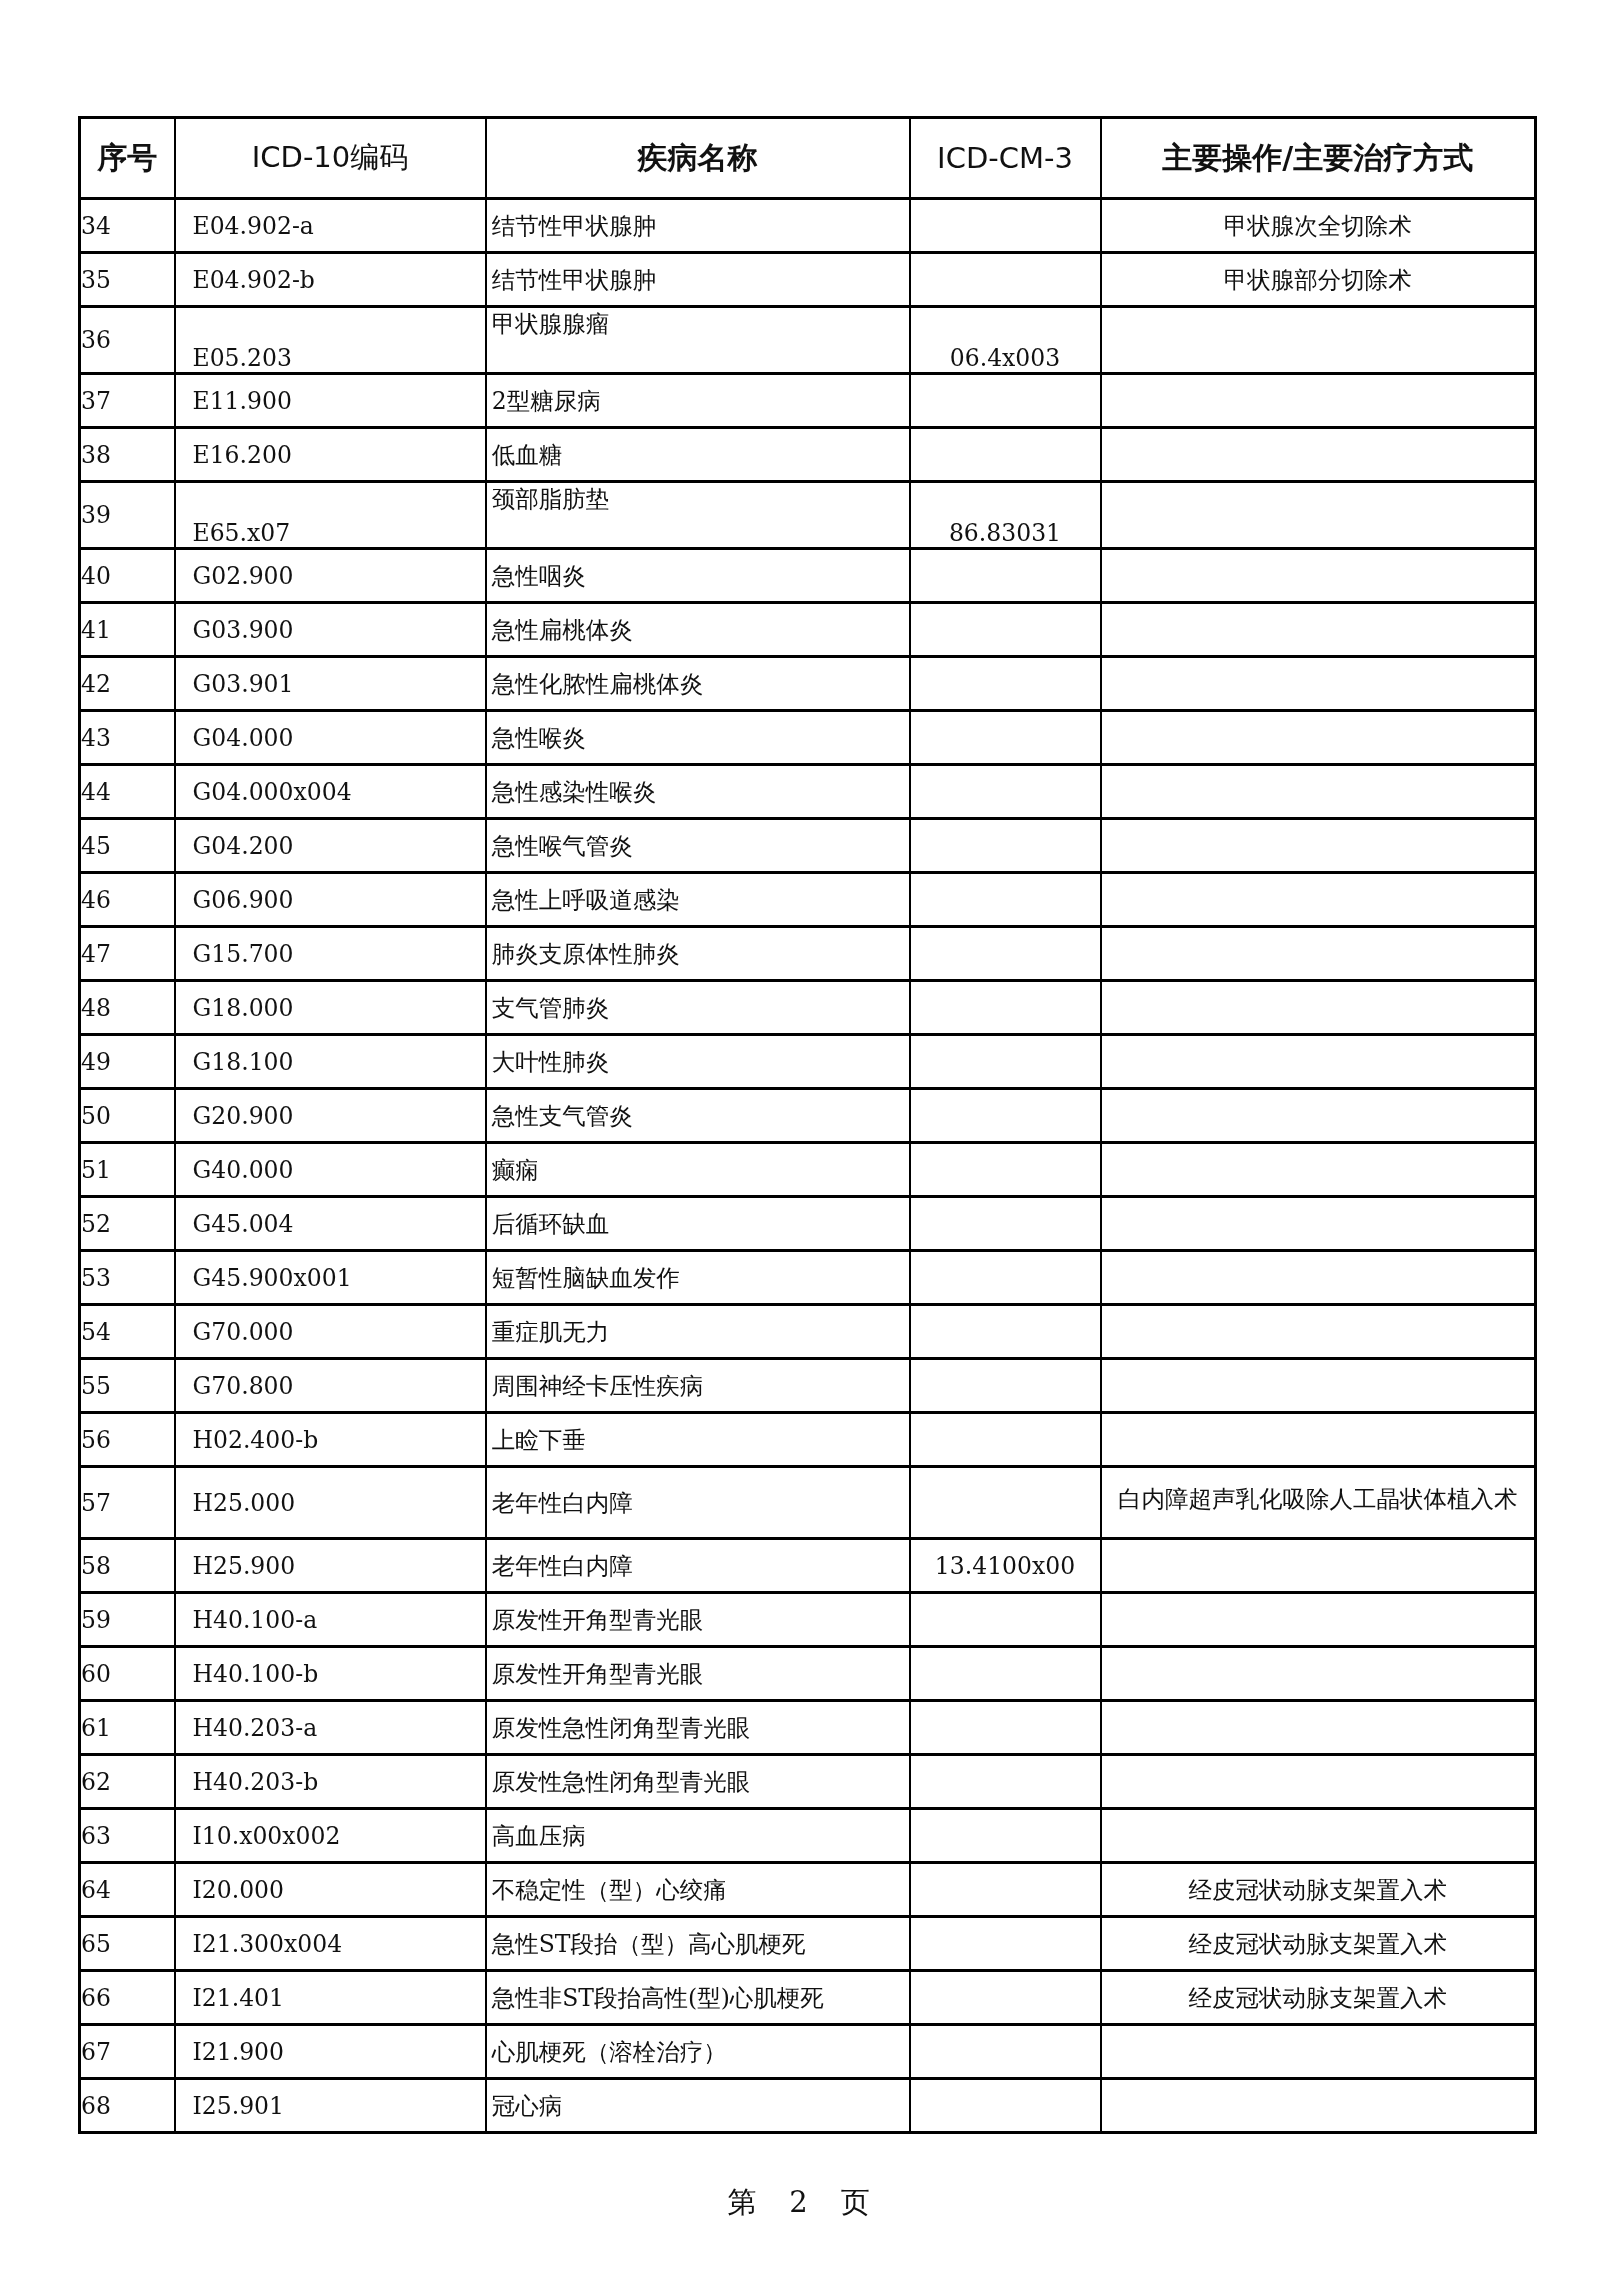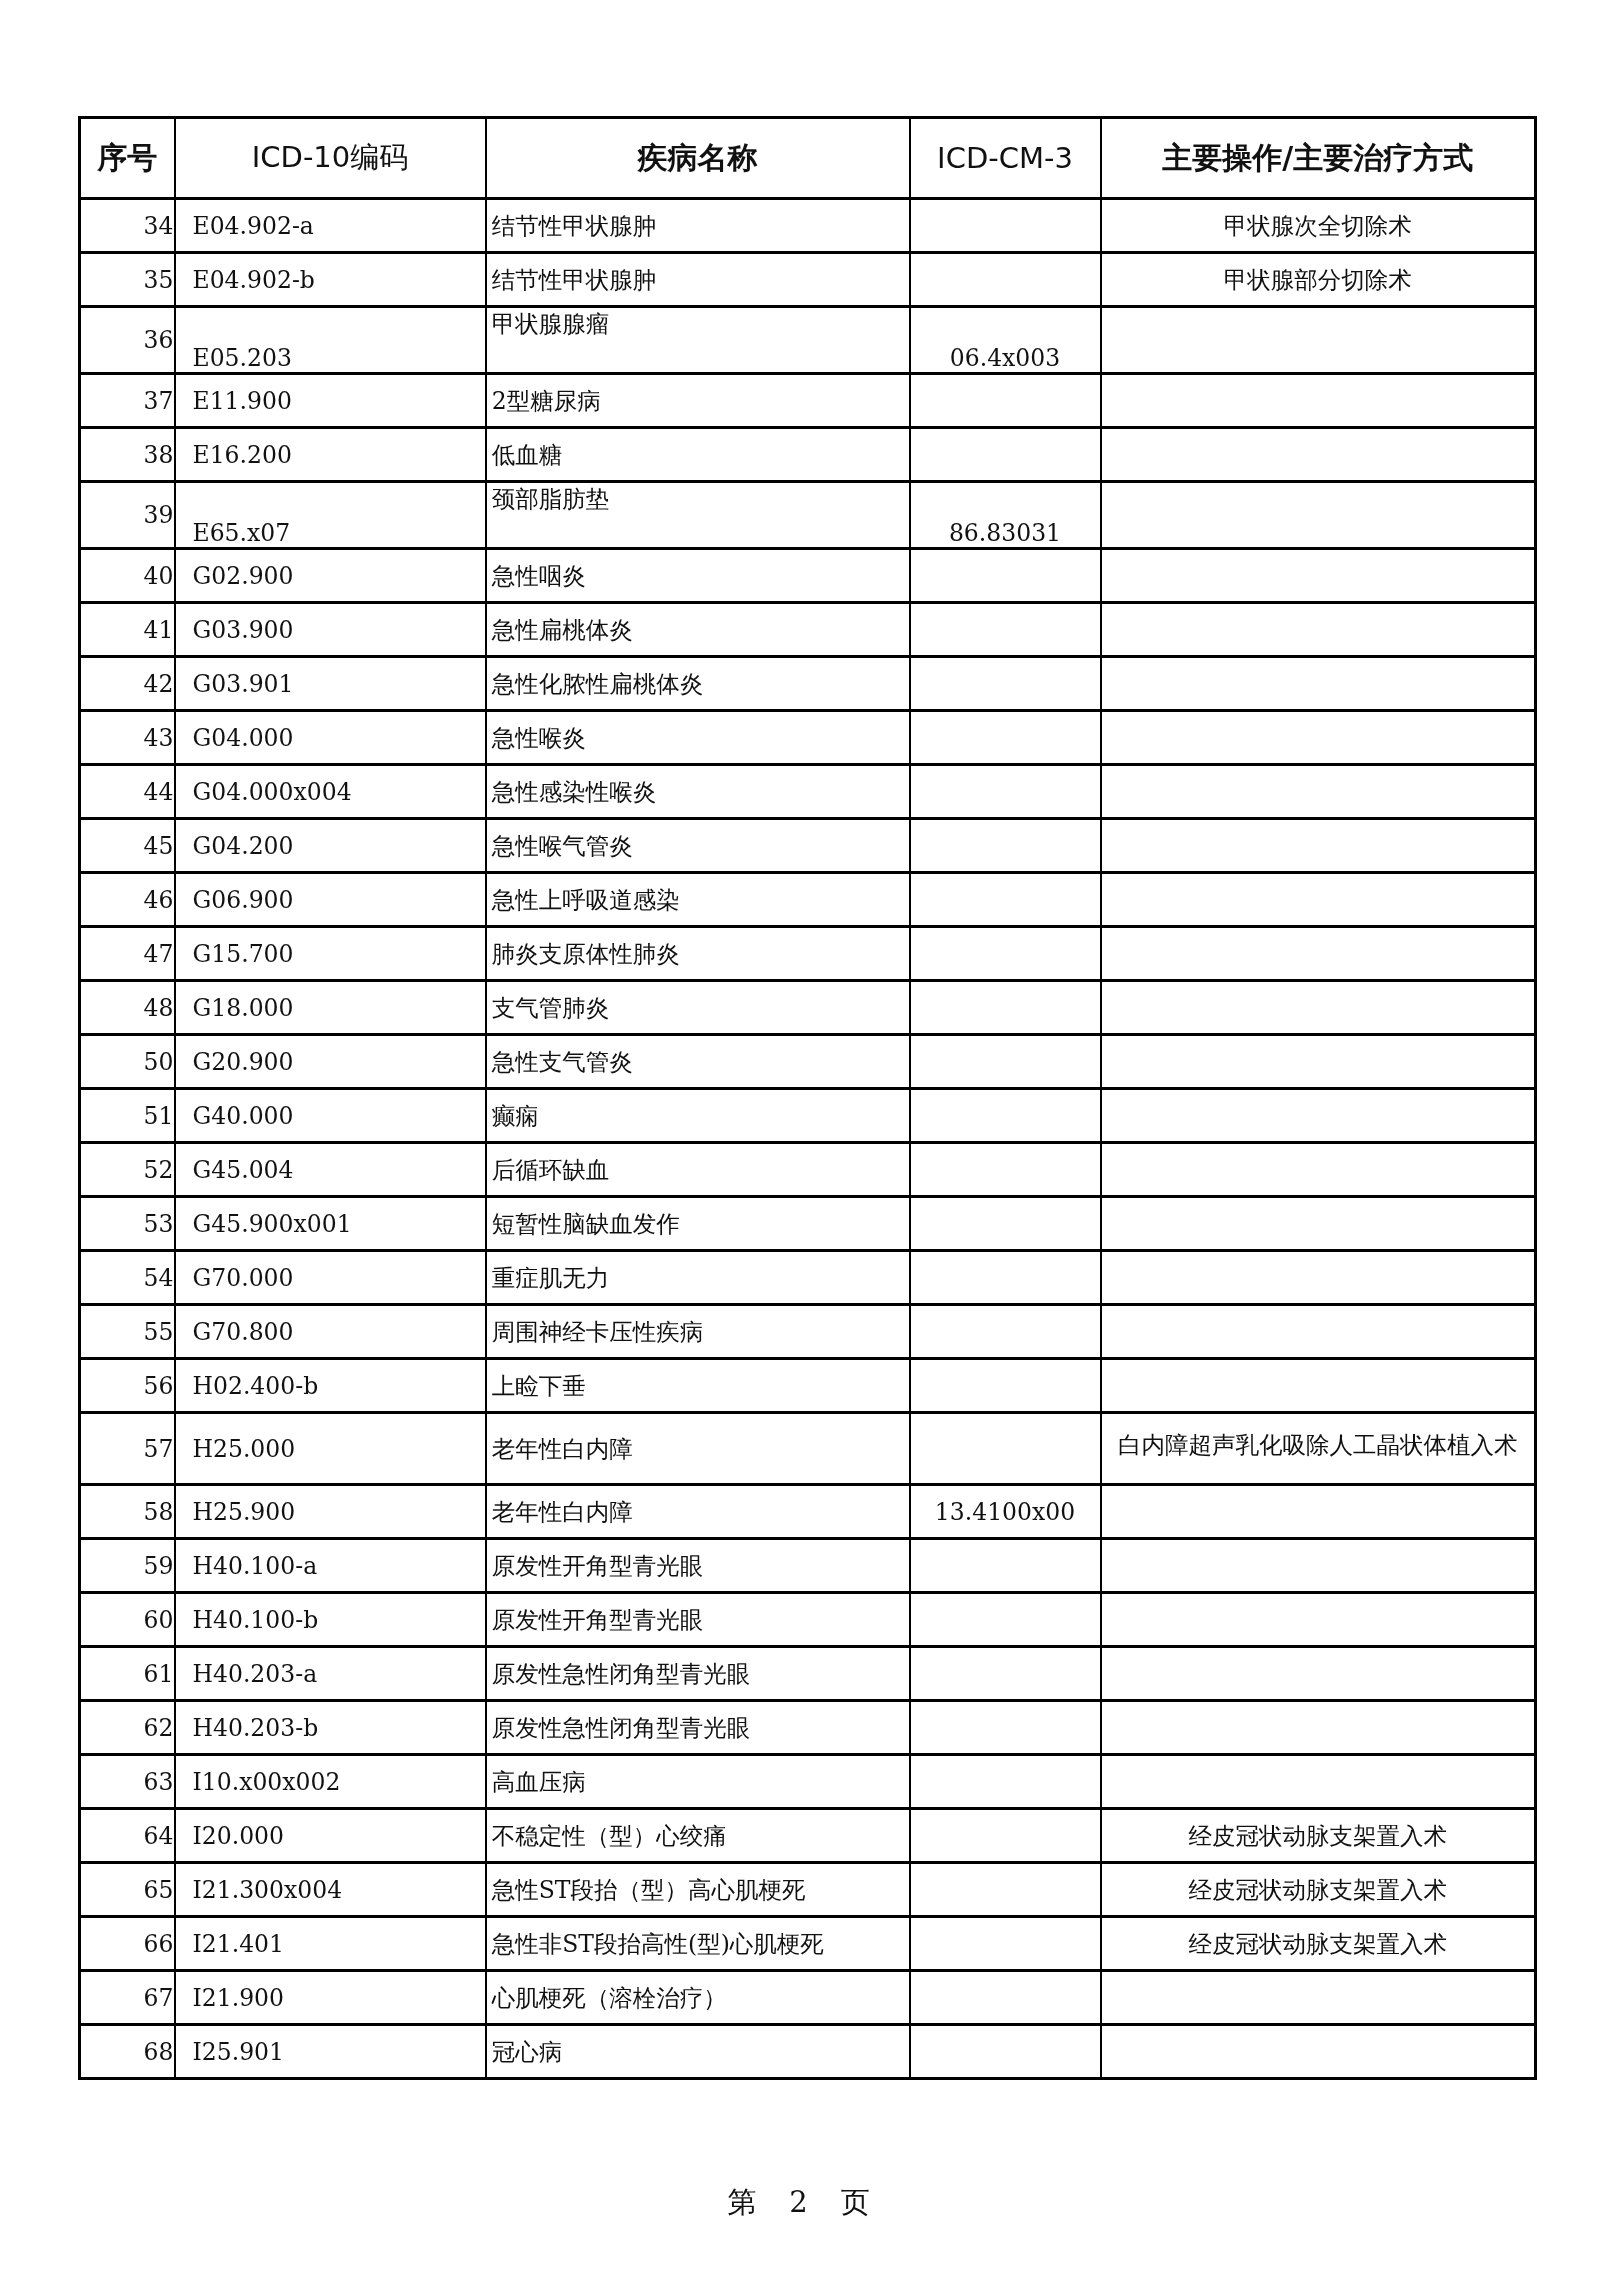--- a/index.html
+++ b/index.html
@@ -22,21 +22,21 @@
       border-top: 3.3px solid #000; border-bottom: 3.3px solid #000;
       padding: 0; overflow: hidden; white-space: nowrap;
     }
     .page-table th {
       height: 78px; font-family: "DejaVu Sans", "Liberation Sans", sans-serif;
       font-weight: bold; font-size: 30px; text-align: center; vertical-align: middle;
     }
     .page-table th.th-code { font-weight: normal; font-size: 29px; }
     .page-table td { height: 51px; font-size: 23.5px; vertical-align: middle; }
     .page-table tr.tall td { height: 64px; }
-    td.no { text-align: right; }
+    td.no { text-align: left; }
     td.icd { text-align: left; padding-left: 17px; }
     td.name { text-align: left; padding-left: 5.2px; }
     td.cm { text-align: center; }
     td.op { text-align: center; white-space: normal; line-height: 26px; }
     td.op.wrap { vertical-align: top; padding-top: 18px; }
     .low { vertical-align: bottom !important; padding-bottom: 3.9px; }
     .hi  { vertical-align: top !important; padding-top: 7.8px; }
     .footer {
       position: absolute; left: 0; width: 100%; top: 2183px; text-align: center;
       font-size: 29px; letter-spacing: 11.8px;
@@ -162,20 +162,27 @@
         <td class="op"></td>
       </tr>
       <tr>
         <td class="no">48</td>
         <td class="icd">G18.000</td>
         <td class="name">支气管肺炎</td>
         <td class="cm"></td>
         <td class="op"></td>
       </tr>
       <tr>
+        <td class="no">49</td>
+        <td class="icd">G18.100</td>
+        <td class="name">大叶性肺炎</td>
+        <td class="cm"></td>
+        <td class="op"></td>
+      </tr>
+      <tr>
         <td class="no">50</td>
         <td class="icd">G20.900</td>
         <td class="name">急性支气管炎</td>
         <td class="cm"></td>
         <td class="op"></td>
       </tr>
       <tr>
         <td class="no">51</td>
         <td class="icd">G40.000</td>
         <td class="name">癫痫</td>

